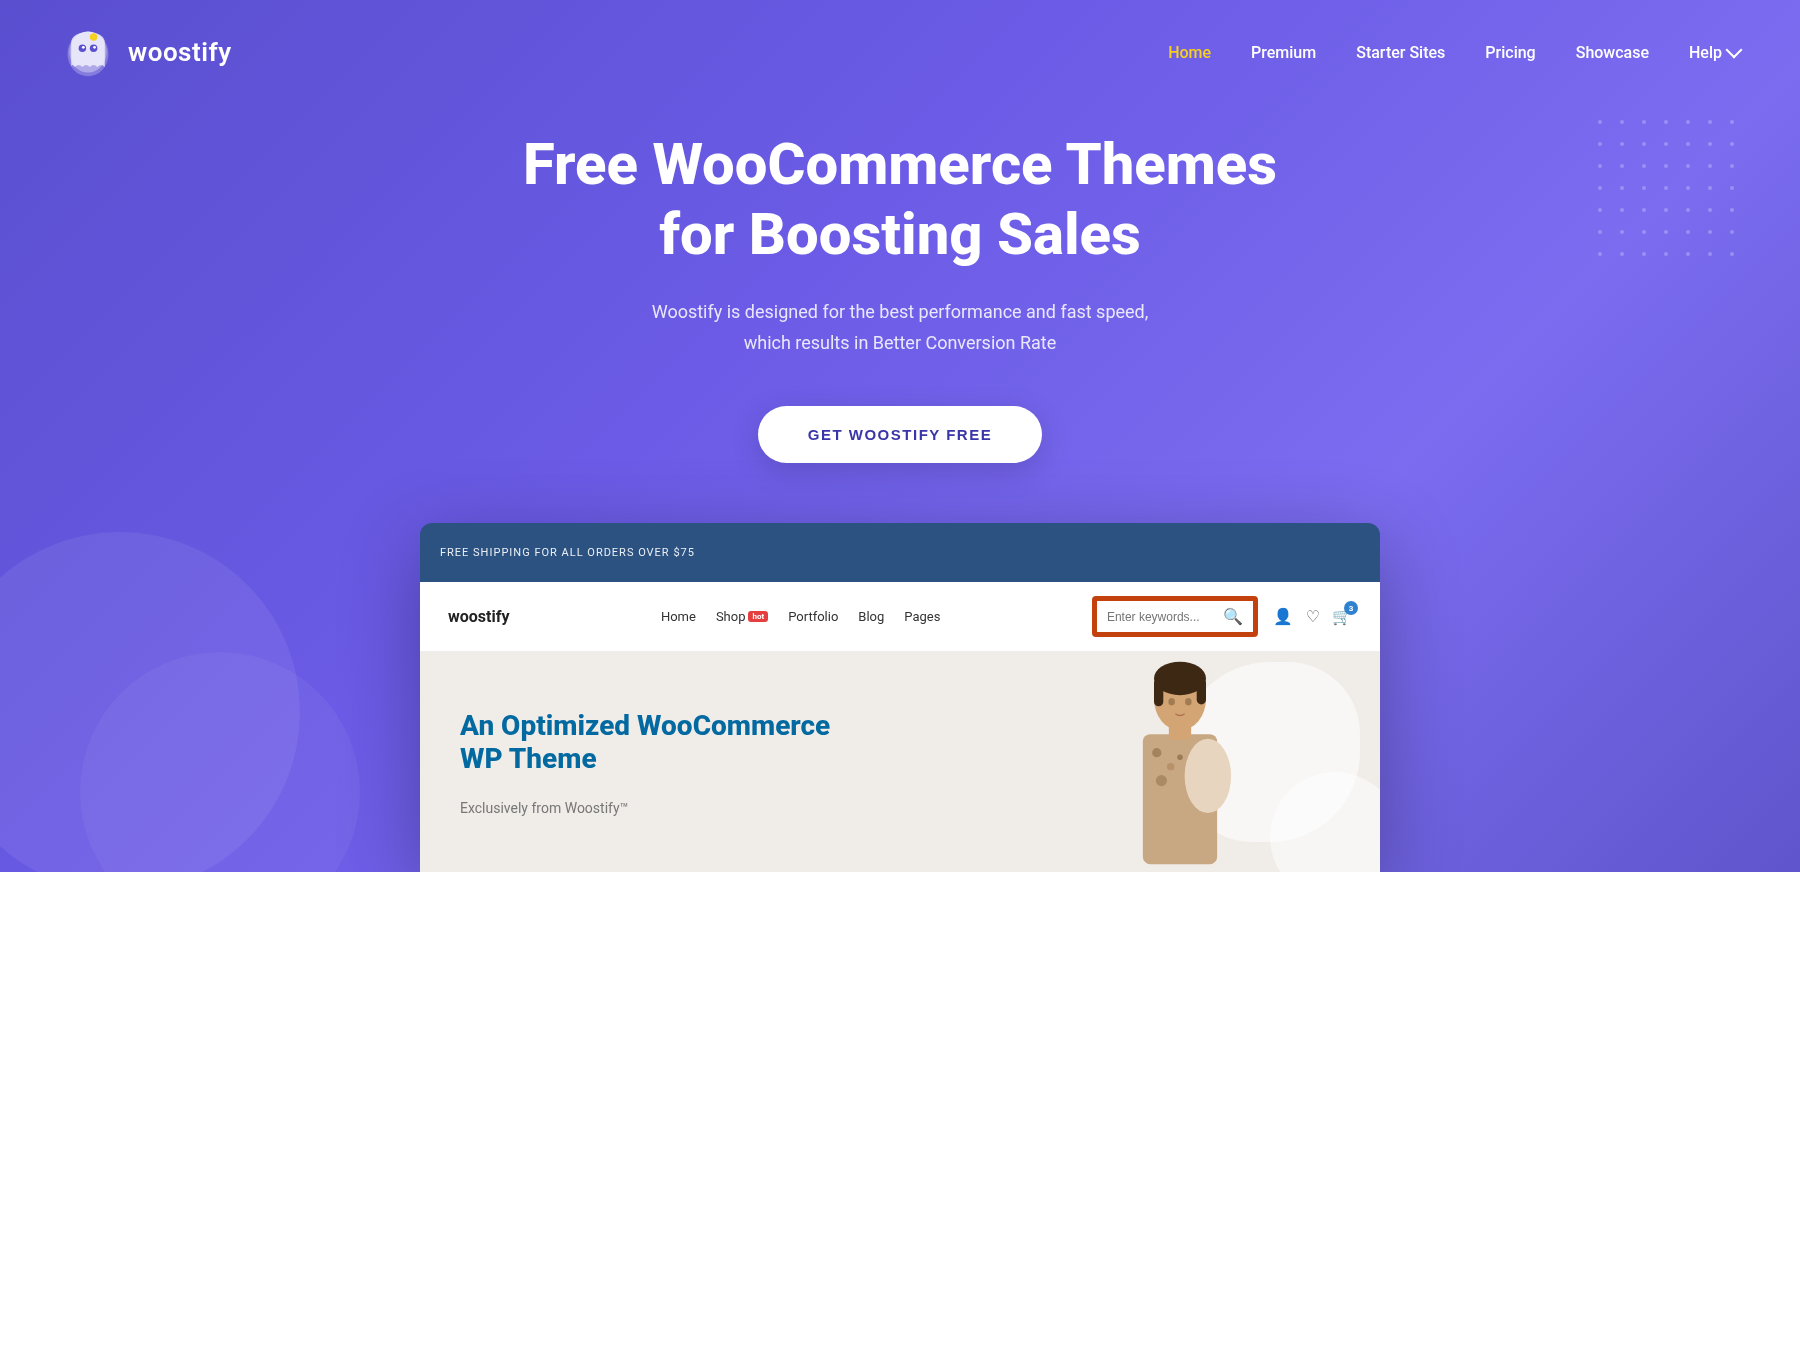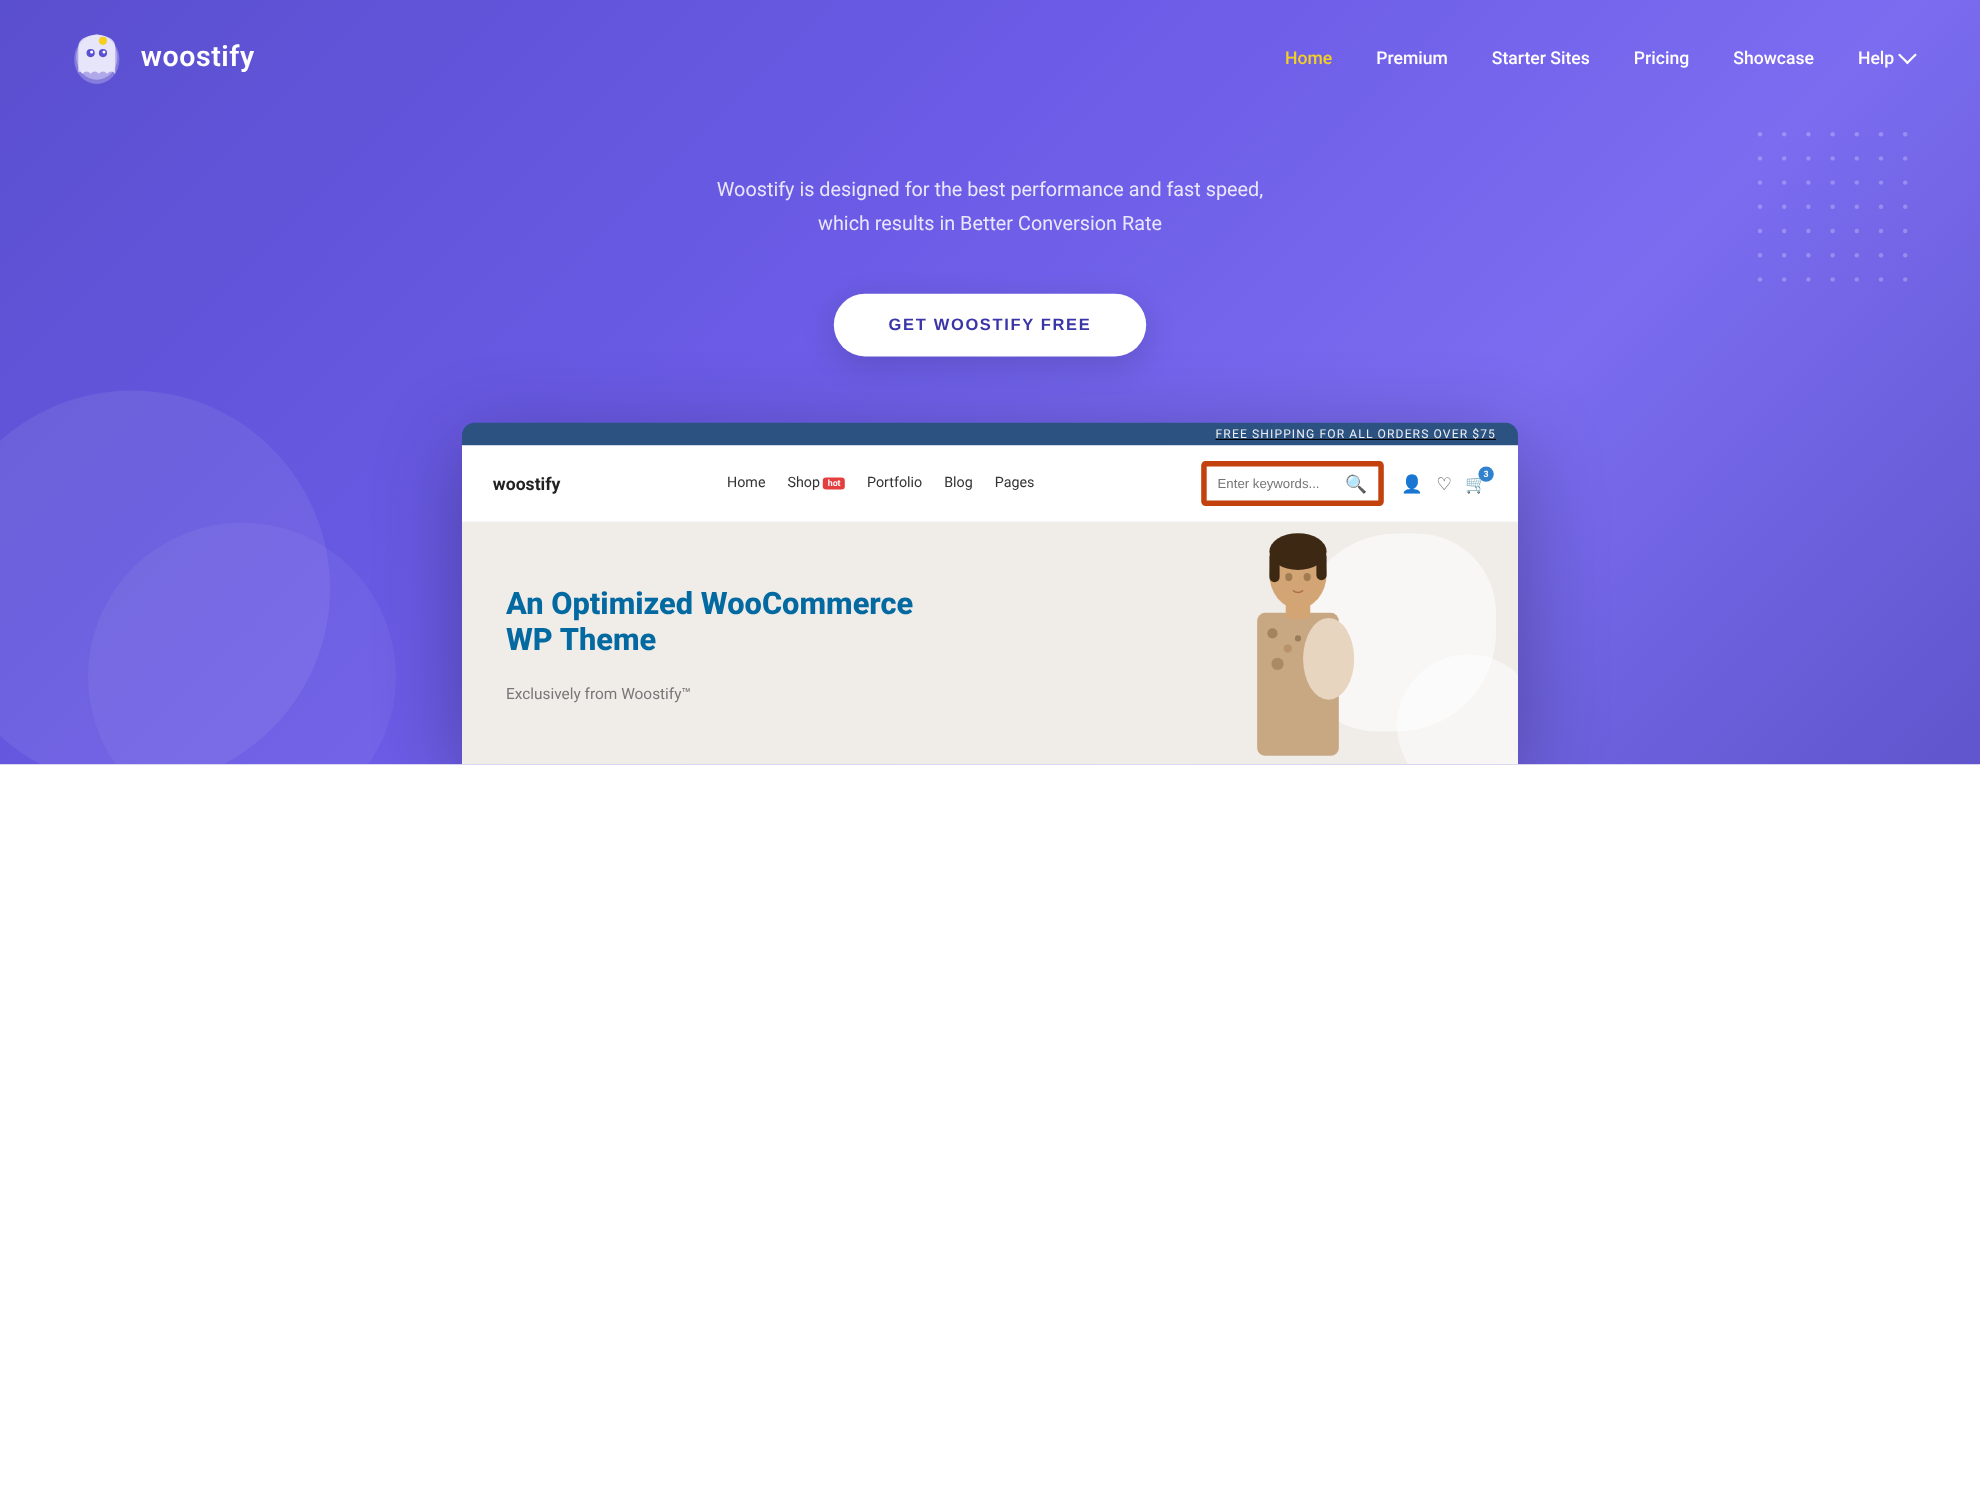--- a/index.html
+++ b/index.html
@@ -156,25 +156,24 @@
       z-index: 2;
       border-radius: 12px 12px 0 0;
       overflow: hidden;
       box-shadow: 0 20px 80px rgba(0,0,0,0.3);
       position: relative;
     }
 
     
     .browser-bar {
       background: #2c5282;
-      padding: 4px 20px;
-      display: flex;
-      align-items: center;
-      justify-content: flex-end;
-      text-decoration: underline;
+      padding: 23px 20px;
+      display: flex;
+      align-items: center;
+      justify-content: flex-start;
     }
     .browser-announcement {
       color: rgba(255,255,255,0.9);
       font-size: 11px;
       letter-spacing: 1px;
       text-transform: uppercase;
     }
 
     
     .inner-site {
@@ -416,20 +415,21 @@
       <span></span>
     <span></span>
       <span></span>
       <span></span>
       <span></span>
       <span></span>
       <span></span>
       <span></span>
   </div>
 
+  <h1 class="hero-title">Free WooCommerce Themes for Boosting Sales</h1>
   <p class="hero-subtitle">
     <span>Woostify is designed for the best performance and fast speed,</span><br>
     <span>which results in Better Conversion Rate</span>
   </p>
 
   <div class="hero-cta">
     <button class="cta-button">GET WOOSTIFY FREE</button>
   </div>
 
   <div class="browser-preview">

